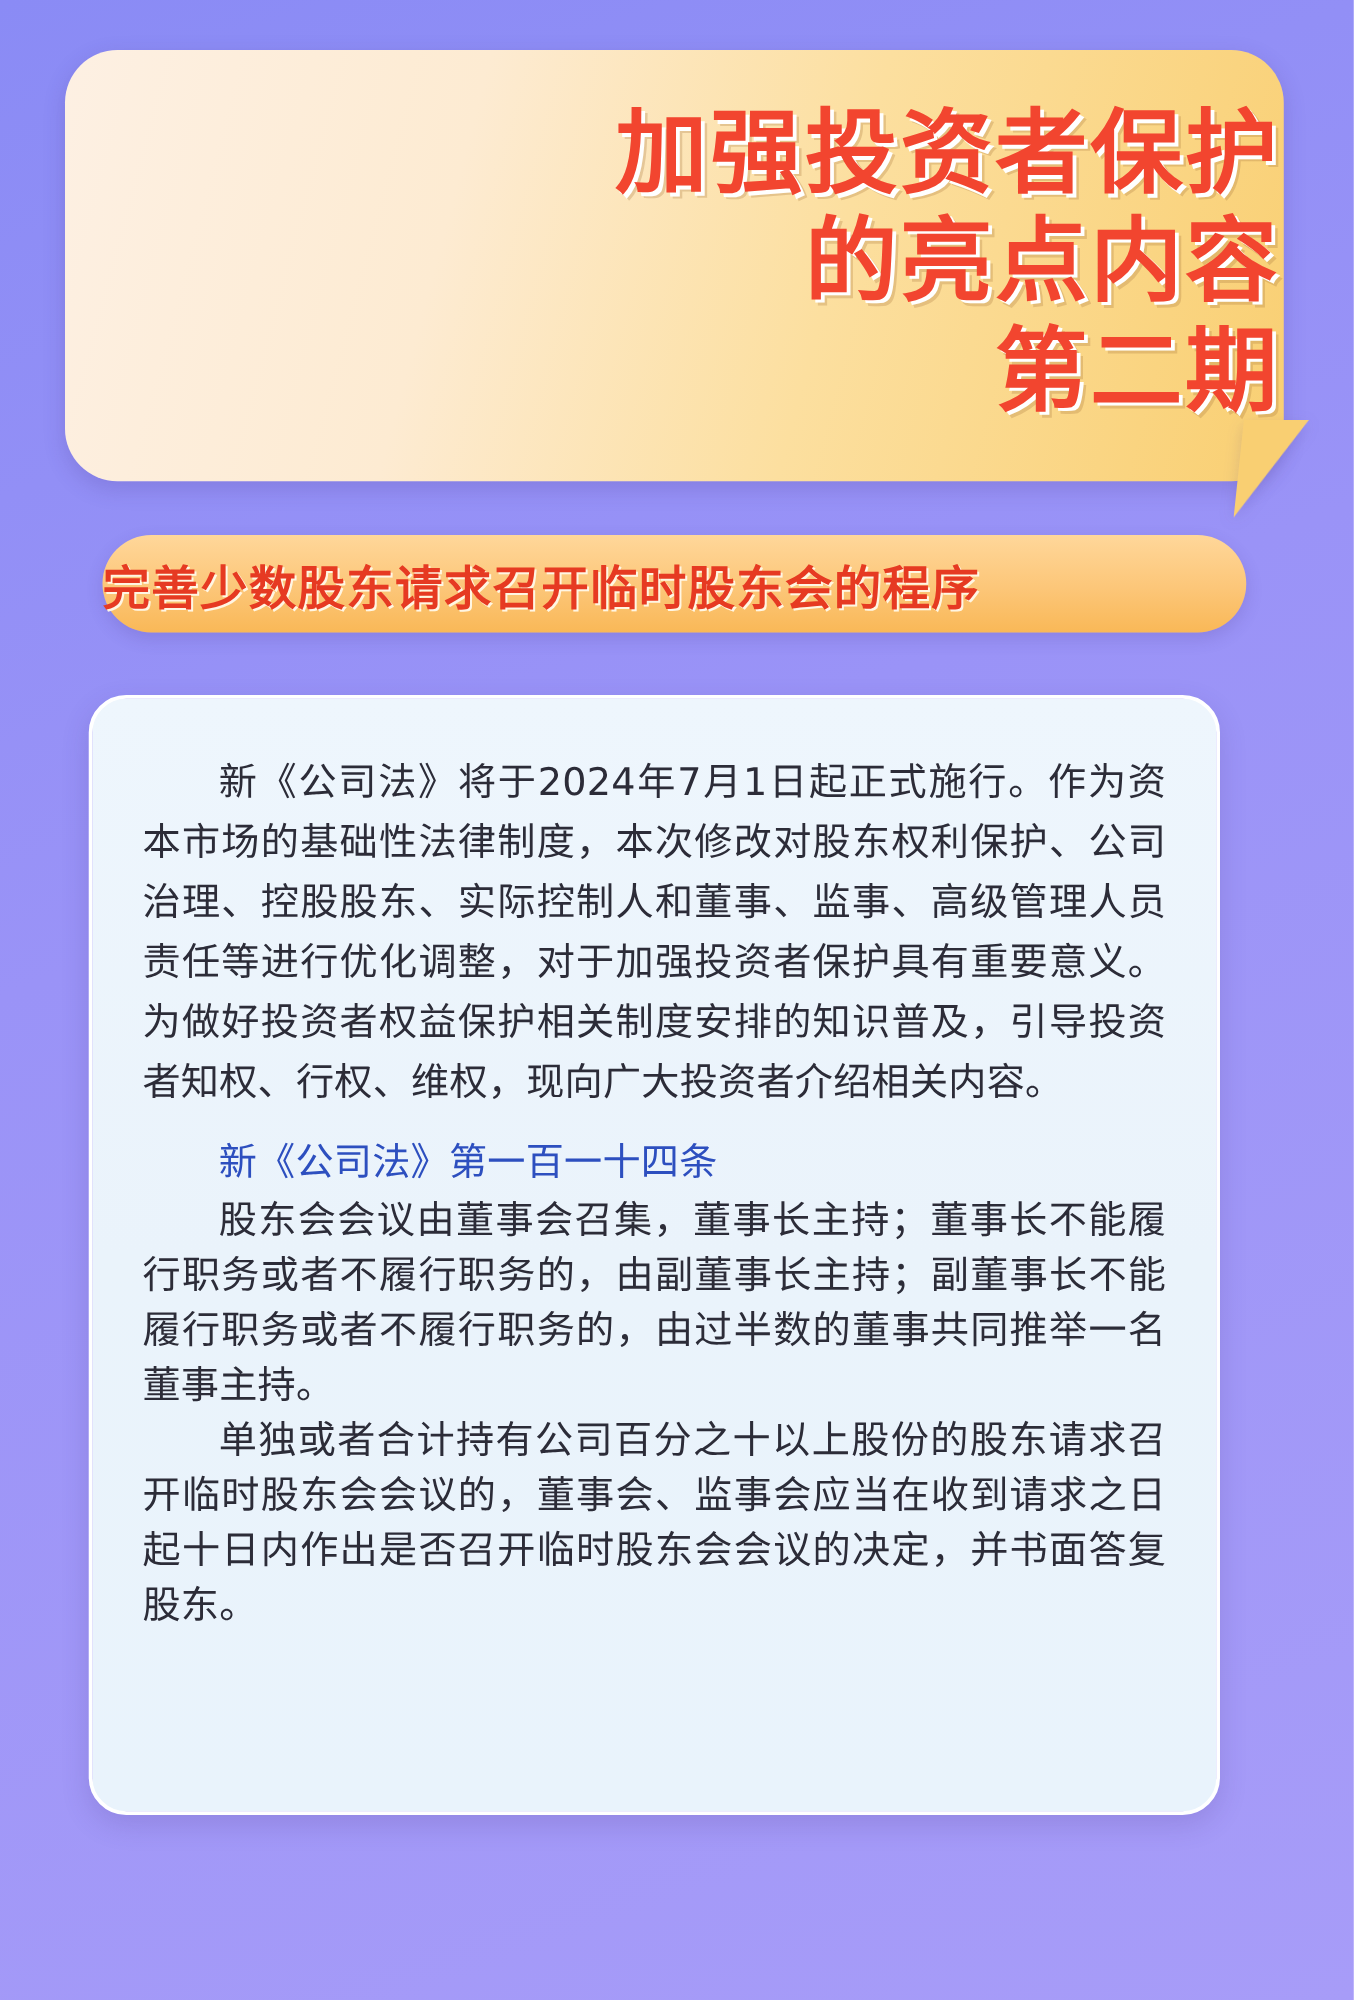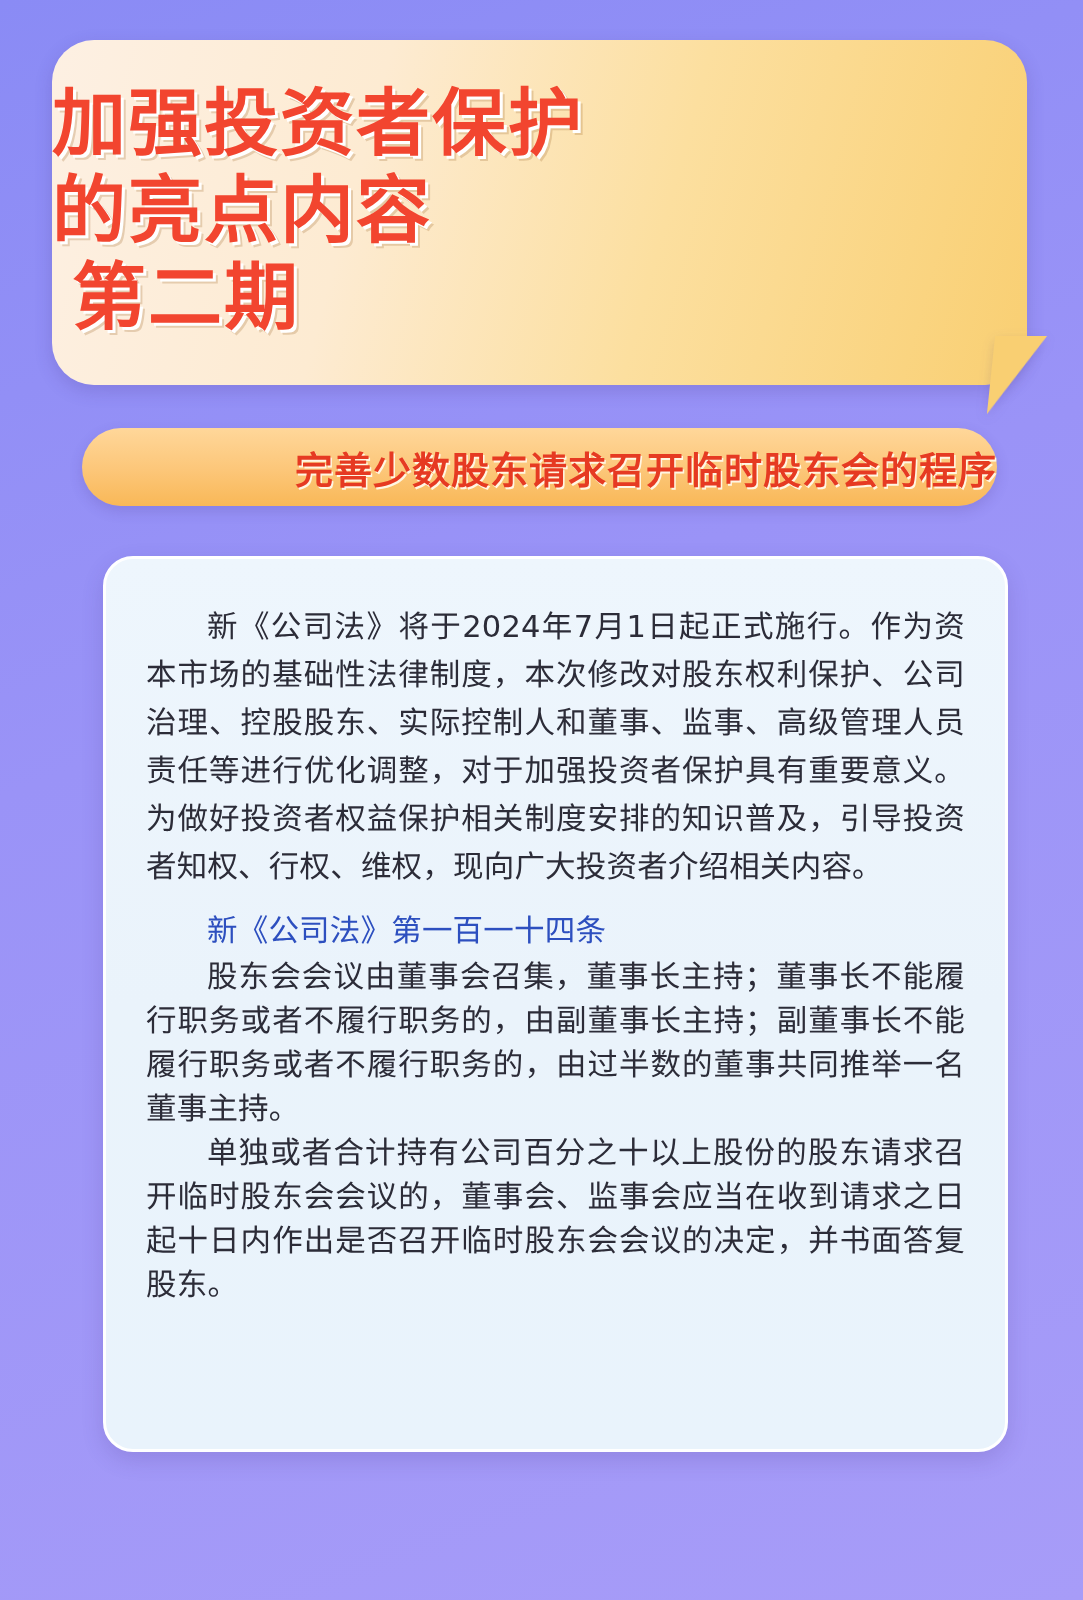--- a/index.html
+++ b/index.html
@@ -50,65 +50,65 @@
     border-top: 0 solid transparent;
     transform: skewX(-6deg);
     filter: drop-shadow(0 4px 6px rgba(60,40,120,0.15));
   }
 
   .title-block {
     position: absolute;
     left: 0;
     top: 42px;
     width: 972px;
-    text-align: left;
+    text-align: right;
   }
   .title-line {
     font-family: "DejaVu Sans", "Liberation Sans", sans-serif;
     font-weight: 900;
     font-size: 74px;
     line-height: 1.12;
     letter-spacing: 2px;
     color: #f2452f;
     text-shadow:
       3px 3px 0 #ffffff,
       5px 5px 0 rgba(170, 120, 60, 0.28);
     white-space: nowrap;
   }
-  .title-line.l2 { margin-top: 4px; }
+  .title-line.l2 { margin-top: 4px; font-family: Liberation Serif, serif; }
   .title-line.l3 { margin-top: 4px; margin-left: 20px; }
 
   
   .sub-banner {
     position: absolute;
     left: 60px;
     top: 410px;
     width: 915px;
     height: 78px;
     border-radius: 39px;
     background: linear-gradient(180deg, #ffd79a 0%, #fcc678 55%, #f9b857 100%);
     box-shadow: 0 5px 14px rgba(60, 40, 120, 0.16);
     display: flex;
     align-items: center;
-    justify-content: flex-end;
+    justify-content: flex-start;
   }
   .sub-banner-text {
     font-family: "DejaVu Sans", "Liberation Sans", sans-serif;
     font-weight: 800;
     font-size: 38px;
     letter-spacing: 1px;
     color: #e63a22;
     text-shadow: 1.5px 1.5px 0 #fff6e3;
     white-space: nowrap;
   }
 
   
   .content-card {
     position: absolute;
-    left: 81px;
+    left: 49px;
     top: 538px;
     width: 905px;
     height: 896px;
     border-radius: 30px;
     background: linear-gradient(180deg, #eef6fd 0%, #eaf3fb 50%, #e9f3fc 100%);
     border: 3px solid #ffffff;
     box-shadow: 0 8px 22px rgba(60, 40, 120, 0.16);
     padding: 44px 40px 40px 40px;
   }
 

